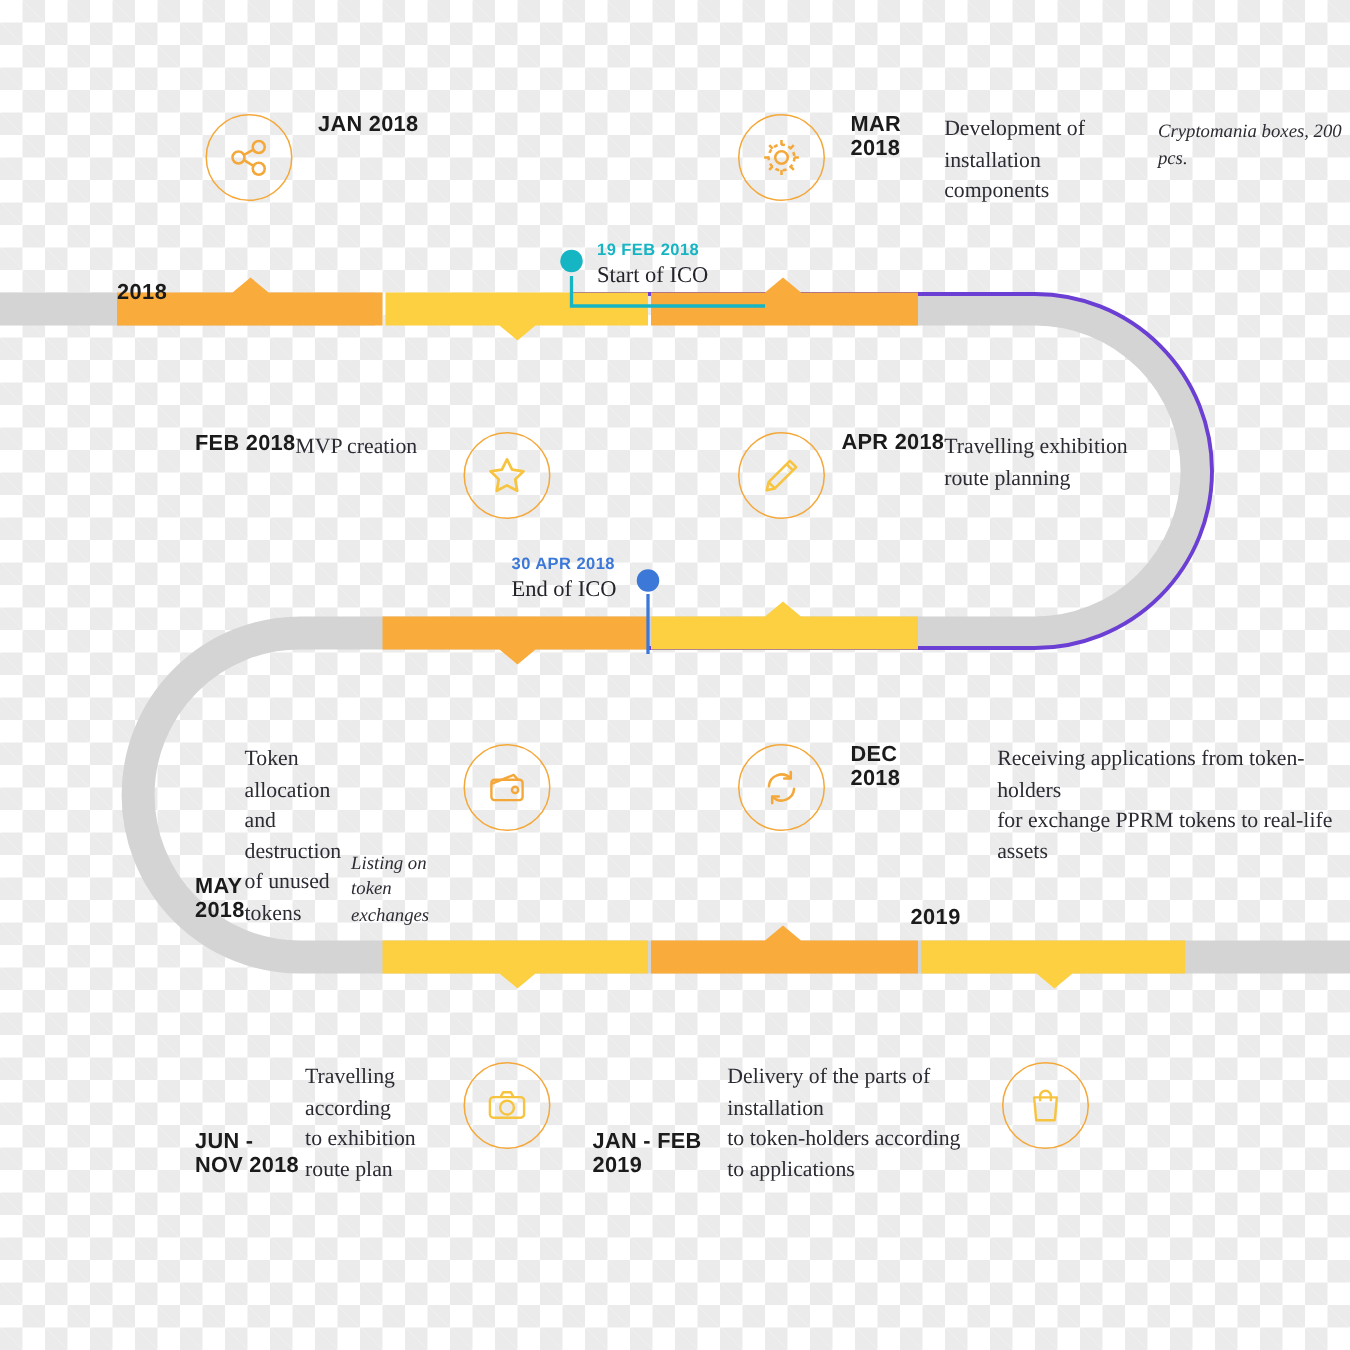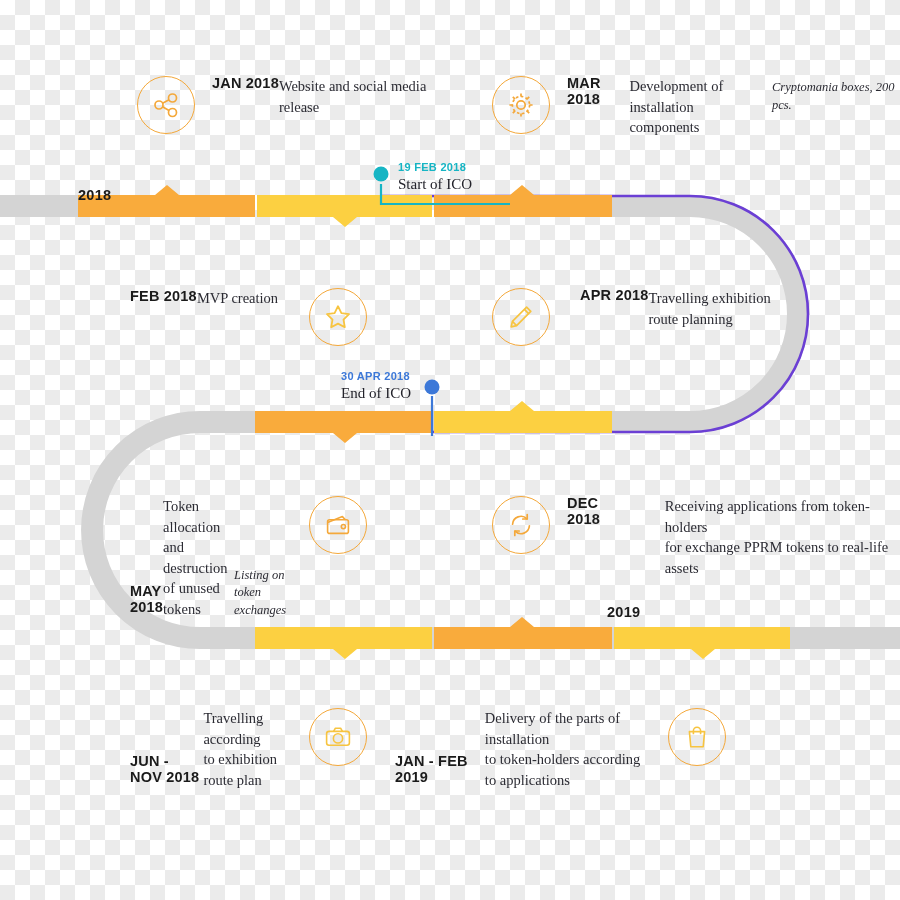--- a/index.html
+++ b/index.html
@@ -137,22 +137,20 @@
       <svg width="30" height="30" viewBox="0 0 30 30" fill="none" stroke="#f4a83a" stroke-width="1.7">
         <circle cx="21.5" cy="8" r="4"></circle>
           <circle cx="8" cy="15" r="4"></circle>
           <circle cx="21.5" cy="22.5" r="4"></circle>
         <line x1="11.6" y1="13.2" x2="18" y2="9.8"></line>
           <line x1="11.6" y1="16.8" x2="18" y2="20.6"></line>
       </svg>
     </div>
     <div class="ms-text align-left">
       <div class="ms-title">JAN 2018</div>
-      <div class="ms-desc" style="white-space:pre-line;">Website and social media
-release</div>
     </div>
   </div>
 
   <div class="milestone" style="left:492px;top:76px;gap:17px;">
     <div class="icon-circle">
       <svg width="30" height="30" viewBox="0 0 30 30" fill="none" stroke="#f4a83a" stroke-width="1.7">
         <circle cx="15" cy="15" r="4.2"></circle>
         <path d="M15 3.4 v3.2 M15 23.4 v3.2 M3.4 15 h3.2 M23.4 15 h3.2
                  M6.8 6.8 l2.3 2.3 M20.9 20.9 l2.3 2.3 M23.2 6.8 l-2.3 2.3 M9.1 20.9 l-2.3 2.3"></path>
         <circle cx="15" cy="15" r="8.6" stroke-dasharray="2.6 2.4"></circle>
@@ -171,21 +169,21 @@
       <div class="ms-title">FEB 2018</div>
       <div class="ms-desc" style="white-space:pre-line;">MVP creation</div>
     </div>
     <div class="icon-circle">
       <svg width="30" height="30" viewBox="0 0 30 30" fill="none" stroke="#f7c440" stroke-width="1.8" stroke-linejoin="round">
         <path d="M15 4.2 l3.4 6.9 7.6 1.1 -5.5 5.4 1.3 7.6 -6.8 -3.6 -6.8 3.6 1.3 -7.6 -5.5 -5.4 7.6 -1.1 Z"></path>
       </svg>
     </div>
   </div>
 
-  <div class="milestone" style="left:492px;top:288px;gap:30px;">
+  <div class="milestone" style="left:492px;top:288px;gap:11px;">
     <div class="icon-circle">
       <svg width="30" height="30" viewBox="0 0 30 30" fill="none" stroke="#f7c440" stroke-width="1.7" stroke-linejoin="round">
         <path d="M20.6 5.2 l4.2 4.2 -14.2 14.2 -5.4 1.2 1.2 -5.4 Z"></path>
         <path d="M18.4 7.4 l4.2 4.2"></path>
         <path d="M6.4 19.4 l4.2 4.2"></path>
       </svg>
     </div>
     <div class="ms-text align-left">
       <div class="ms-title">APR 2018</div>
       <div class="ms-desc" style="white-space:pre-line;">Travelling exhibition

